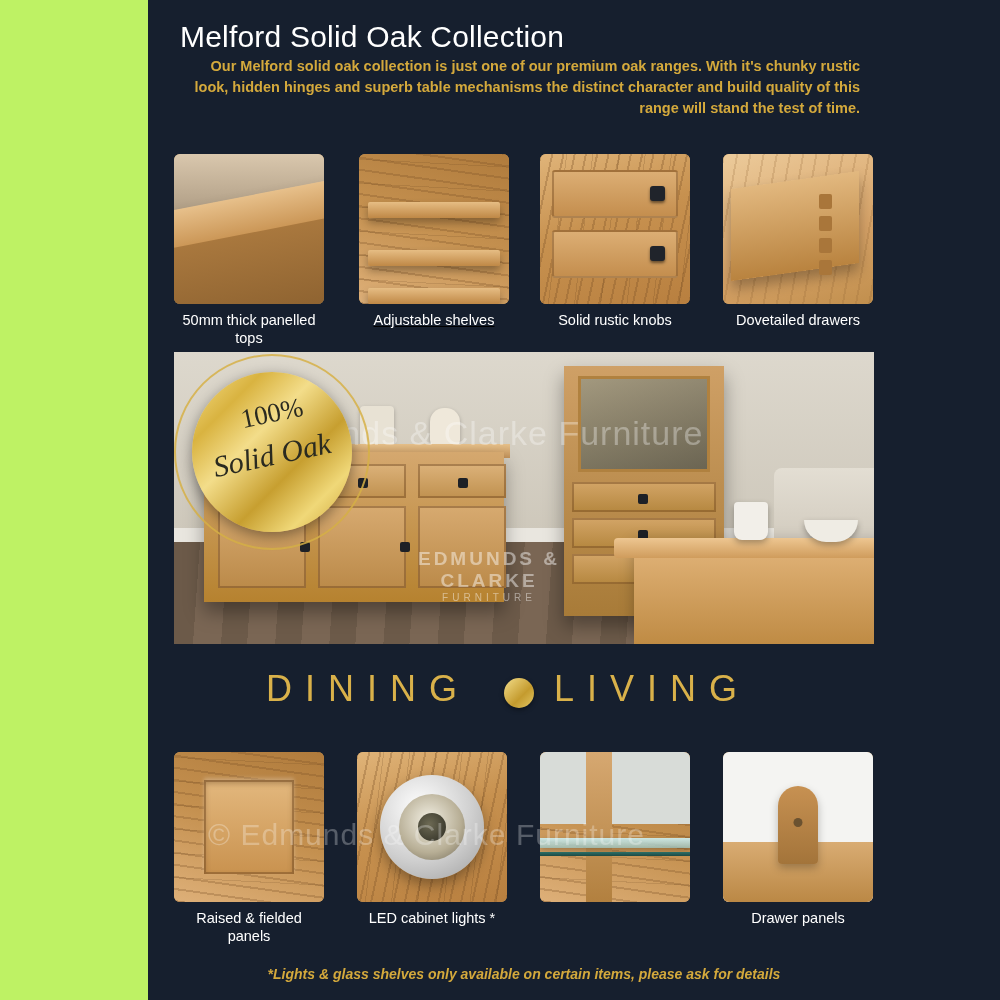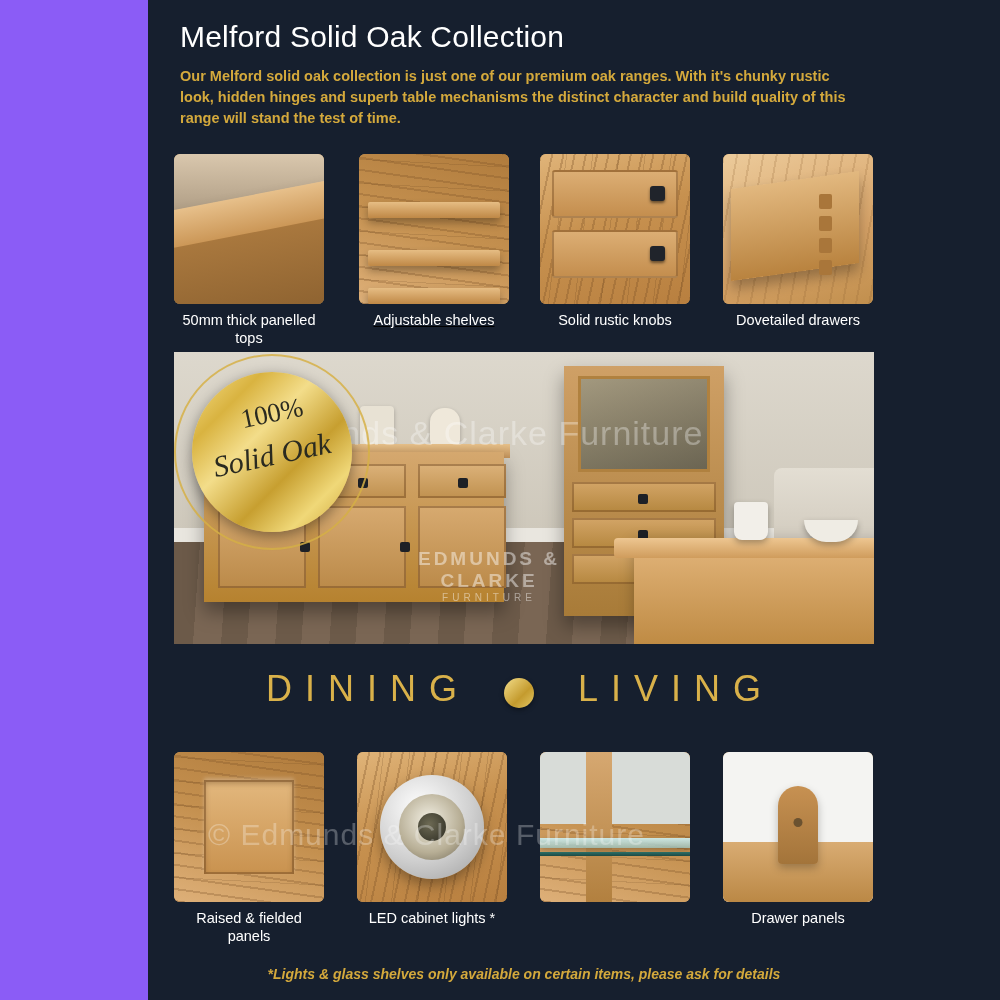--- a/index.html
+++ b/index.html
@@ -5,45 +5,46 @@
   html,body{margin:0;padding:0;}
   body{
     width:1000px;height:1000px;
     background:#ffffff;
     font-family:"Liberation Sans", sans-serif;
     overflow:hidden;
   }
   .page{
     position:relative;
     width:1000px;height:1000px;
-    background:#8b5cf6;
+    background:#bef264;
   }
   .panel{
     position:absolute;
     left:148px;top:0;
     width:852px;height:1000px;
     background:#161f2e;
     overflow:hidden;
   }
   .title{
     position:absolute;
     left:32px;top:20px;
     font-size:30px;
     color:#ffffff;
     font-weight:400;
     letter-spacing:0.2px;
   }
   .intro{
     position:absolute;
-    left:32px;top:66px;
+    left:32px;top:56px;
     width:680px;
     font-size:14.5px;
     line-height:21px;
     color:#d4a93c;
     font-weight:bold;
+    text-align:right;
   }
   
   .row{
     position:absolute;
     left:26px;
     width:700px;
   }
   .cell{
     position:absolute;
     width:150px;
@@ -255,21 +256,21 @@
   .wm-logo .l2{font-size:10px;letter-spacing:4px;}
   
   .banner{
     position:absolute;left:26px;top:656px;width:700px;height:76px;
   }
   .banner .word{
     position:absolute;top:12px;
     font-size:36px;letter-spacing:13px;color:#d8b košt;
   }
   .banner .w1{left:92px;color:#d9b14a;text-align:right;}
-  .banner .w2{left:380px;color:#d9b14a;margin-left:24px;}
+  .banner .w2{left:380px;color:#d9b14a;}
   .banner .dot{
     position:absolute;left:330px;top:22px;width:30px;height:30px;border-radius:50%;
     background:linear-gradient(135deg,#f3dd8a,#c49b2e 60%,#e3c765);
     box-shadow:0 2px 5px rgba(0,0,0,.4);
   }
   .footnote{
     position:absolute;left:26px;top:966px;width:700px;
     text-align:center;
     color:#d4a93c;
     font-size:14px;

